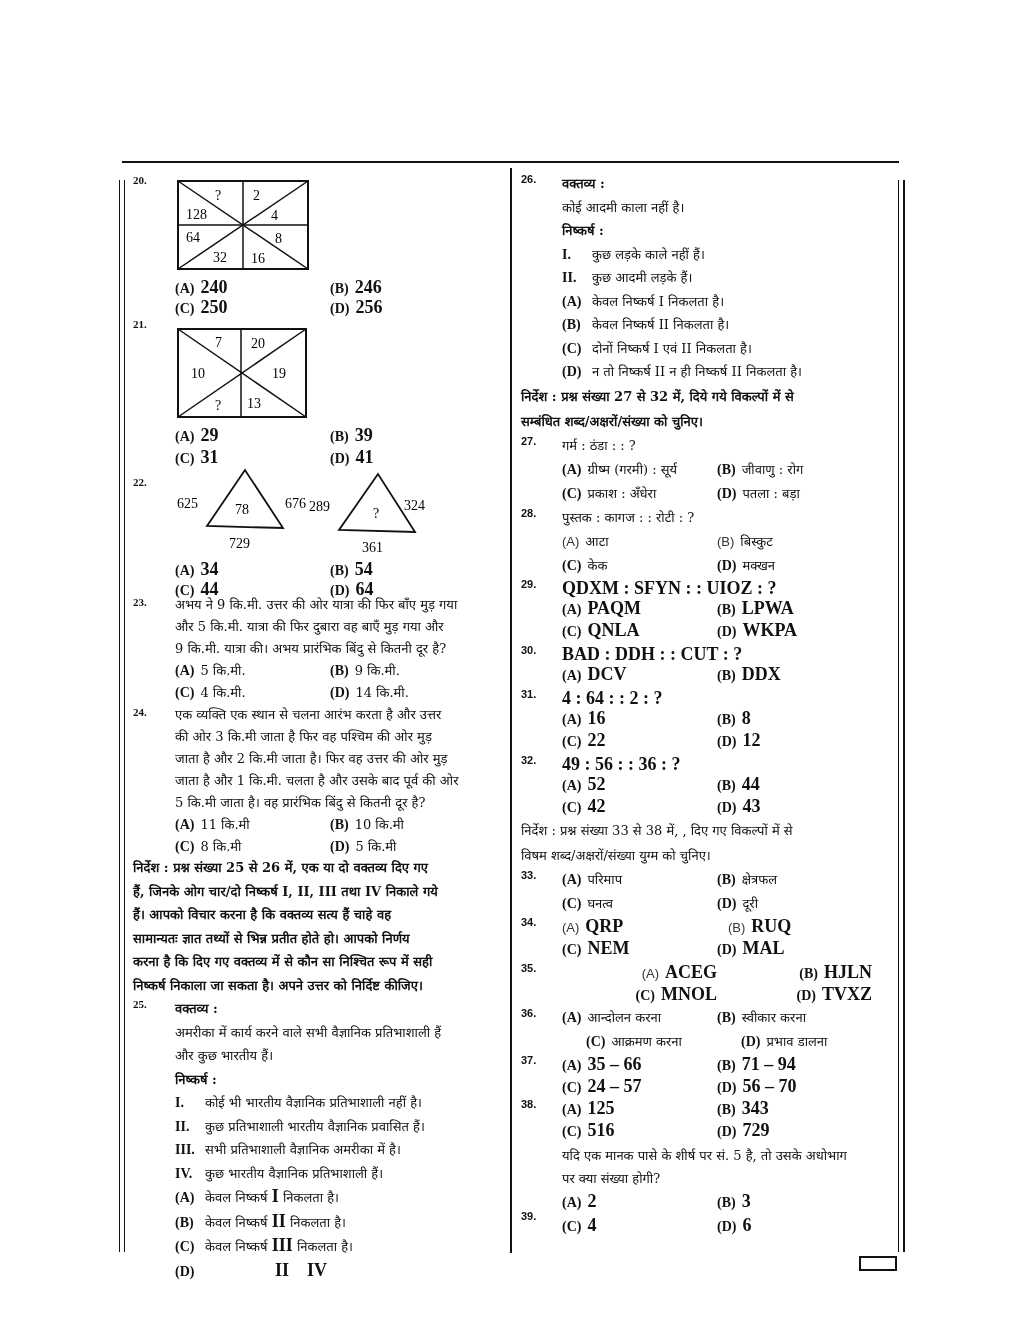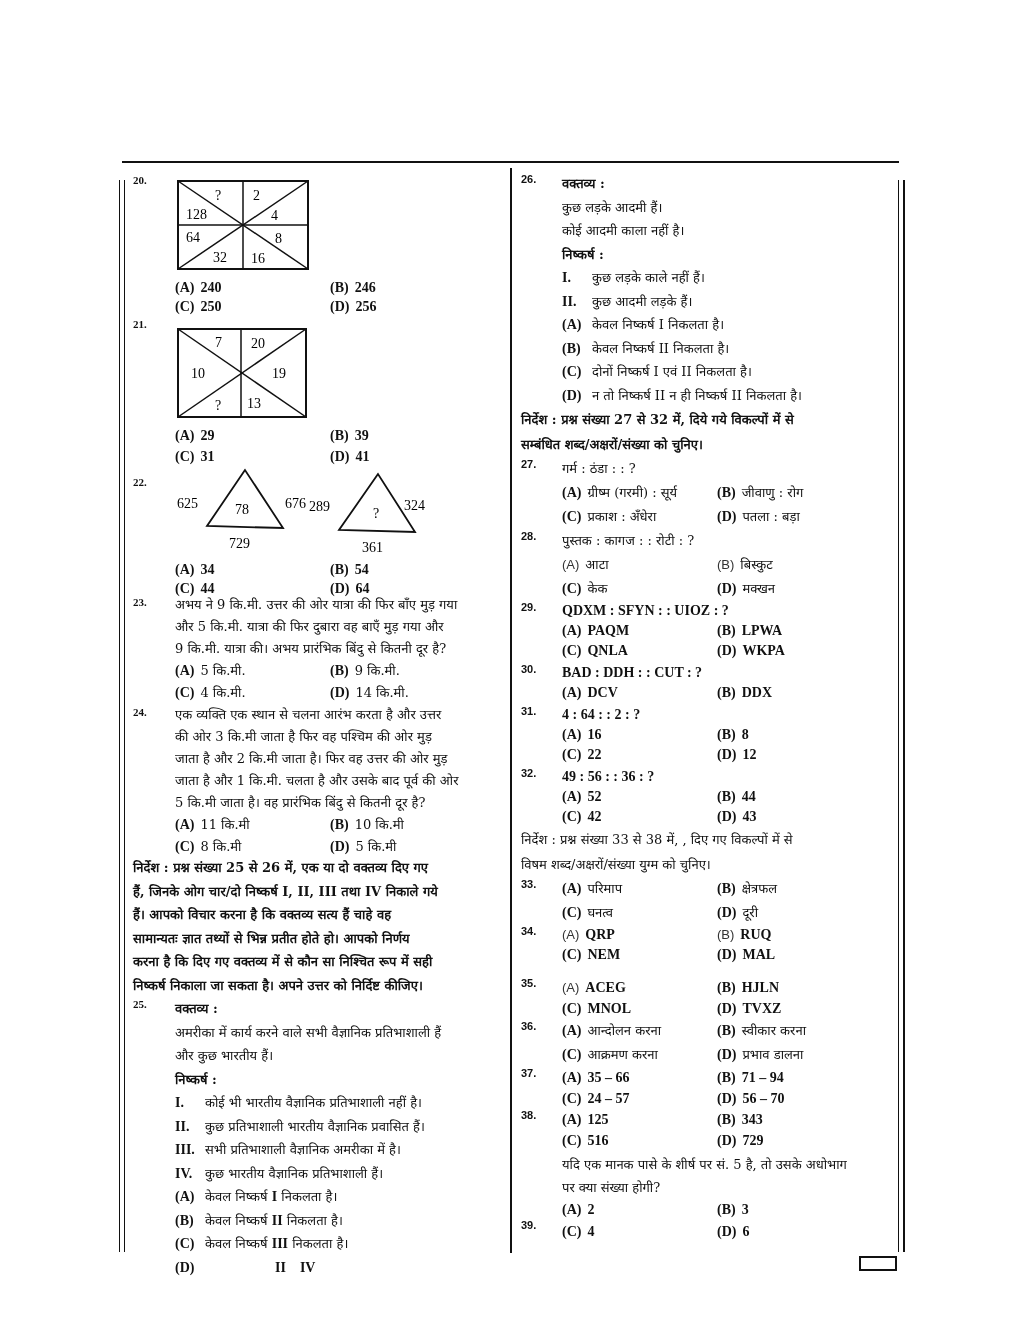--- a/index.html
+++ b/index.html
@@ -11,21 +11,21 @@
     .col { position:absolute; top:172px; }
     .col-left { left:133px; width:372px; }
     .col-right { left:521px; width:375px; }
     .q { position:relative; }
     .qnum { position:absolute; left:0; font-family:"Liberation Serif", serif; font-weight:bold; font-size:11px; }
     .qbody { margin-left:42px; font-size:13px; line-height:22px; }
     .row { display:flex; font-size:13px; line-height:19px; }
     .row .opt { width:155px; white-space:nowrap; }
     .optlbl { font-family:"Liberation Serif", serif; font-weight:bold; font-size:14px; margin-right:6px; }
     .optlbl.plain { font-family:"Liberation Sans", sans-serif; font-weight:normal; font-size:13px; color:#333; }
-    .b { font-family:"Liberation Serif", serif; font-weight:bold; font-size:14px; }
+    .b { font-family:"Liberation Serif", serif; font-weight:bold; font-size:18px; }
     .directive { font-size:13px; font-weight:bold; line-height:23.5px; text-align:justify; }
     .line { font-size:13px; line-height:23.5px; }
     .roman { font-family:"Liberation Serif", serif; font-weight:bold; font-size:14px; display:inline-block; width:30px; }
     svg text { font-family:"Liberation Serif", serif; }
   </style>
 </head>
 <body>
 
 <div class="top-rule"></div>
 <div class="vline" style="left:119px;top:180px;width:1px;height:1072px;"></div>
@@ -181,21 +181,20 @@
     </div>
   </div>
 </div>
 
 <div class="col col-right">
 
   <div class="q">
     <span class="qnum" style="top:1px;font-family:'Liberation Sans',sans-serif;">26.</span>
     <div class="qbody" style="margin-left:41px;">
       <div class="line" style="font-weight:bold;">वक्तव्य :</div>
-      <div class="line">कुछ लड़के आदमी हैं।</div>
       <div class="line">कोई आदमी काला नहीं है।</div>
       <div class="line" style="font-weight:bold;">निष्कर्ष :</div>
       <div class="line"><span class="roman">I.</span><span>कुछ लड़के काले नहीं हैं।</span></div>
       <div class="line"><span class="roman">II.</span><span>कुछ आदमी लड़के हैं।</span></div>
       <div class="line"><span class="roman">(A)</span><span>केवल निष्कर्ष I निकलता है।</span></div>
       <div class="line"><span class="roman">(B)</span><span>केवल निष्कर्ष II निकलता है।</span></div>
       <div class="line"><span class="roman">(C)</span><span>दोनों निष्कर्ष I एवं II निकलता है।</span></div>
       <div class="line"><span class="roman">(D)</span><span>न तो निष्कर्ष II न ही निष्कर्ष II निकलता है।</span></div>
     </div>
   </div>
@@ -306,53 +305,53 @@
       <div class="row" style="line-height:24px;">
           <span class="opt"><span class="optlbl">(C)</span><span>घनत्व</span></span>
           <span class="opt"><span class="optlbl">(D)</span><span>दूरी</span></span>
         </div>
     </div>
   </div>
 
   <div class="q">
     <span class="qnum" style="top:0px;font-family:'Liberation Sans',sans-serif;">34.</span>
     <div class="qbody" style="margin-left:41px;">
-      <div class="row" style="line-height:20px;">
+      <div class="row" style="line-height:20px;gap:11px;">
           <span class="opt"><span class="optlbl plain">(A)</span><span class="b">QRP</span></span>
           <span class="opt"><span class="optlbl plain">(B)</span><span class="b">RUQ</span></span>
         </div>
       <div class="row" style="line-height:20px;">
           <span class="opt"><span class="optlbl">(C)</span><span class="b">NEM</span></span>
           <span class="opt"><span class="optlbl">(D)</span><span class="b">MAL</span></span>
         </div>
     </div>
   </div>
 
-  <div class="q" style="margin-top:12px;">
+  <div class="q" style="margin-top:2px;text-align:right;">
     <span class="qnum" style="top:0px;font-family:'Liberation Sans',sans-serif;">35.</span>
     <div class="qbody" style="margin-left:41px;">
       <div class="row" style="line-height:21px;">
           <span class="opt"><span class="optlbl plain">(A)</span><span class="b">ACEG</span></span>
           <span class="opt"><span class="optlbl">(B)</span><span class="b">HJLN</span></span>
         </div>
       <div class="row" style="line-height:21px;">
           <span class="opt"><span class="optlbl">(C)</span><span class="b">MNOL</span></span>
           <span class="opt"><span class="optlbl">(D)</span><span class="b">TVXZ</span></span>
         </div>
     </div>
   </div>
 
   <div class="q">
     <span class="qnum" style="top:1px;font-family:'Liberation Sans',sans-serif;">36.</span>
     <div class="qbody" style="margin-left:41px;">
       <div class="row" style="line-height:24px;">
           <span class="opt"><span class="optlbl">(A)</span><span>आन्दोलन करना</span></span>
           <span class="opt"><span class="optlbl">(B)</span><span>स्वीकार करना</span></span>
         </div>
-      <div class="row" style="line-height:24px;">
+      <div class="row" style="line-height:24px;justify-content:flex-end;">
           <span class="opt"><span class="optlbl">(C)</span><span>आक्रमण करना</span></span>
           <span class="opt"><span class="optlbl">(D)</span><span>प्रभाव डालना</span></span>
         </div>
     </div>
   </div>
 
   <div class="q">
     <span class="qnum" style="top:0px;font-family:'Liberation Sans',sans-serif;">37.</span>
     <div class="qbody" style="margin-left:41px;">
       <div class="row" style="line-height:21px;">

